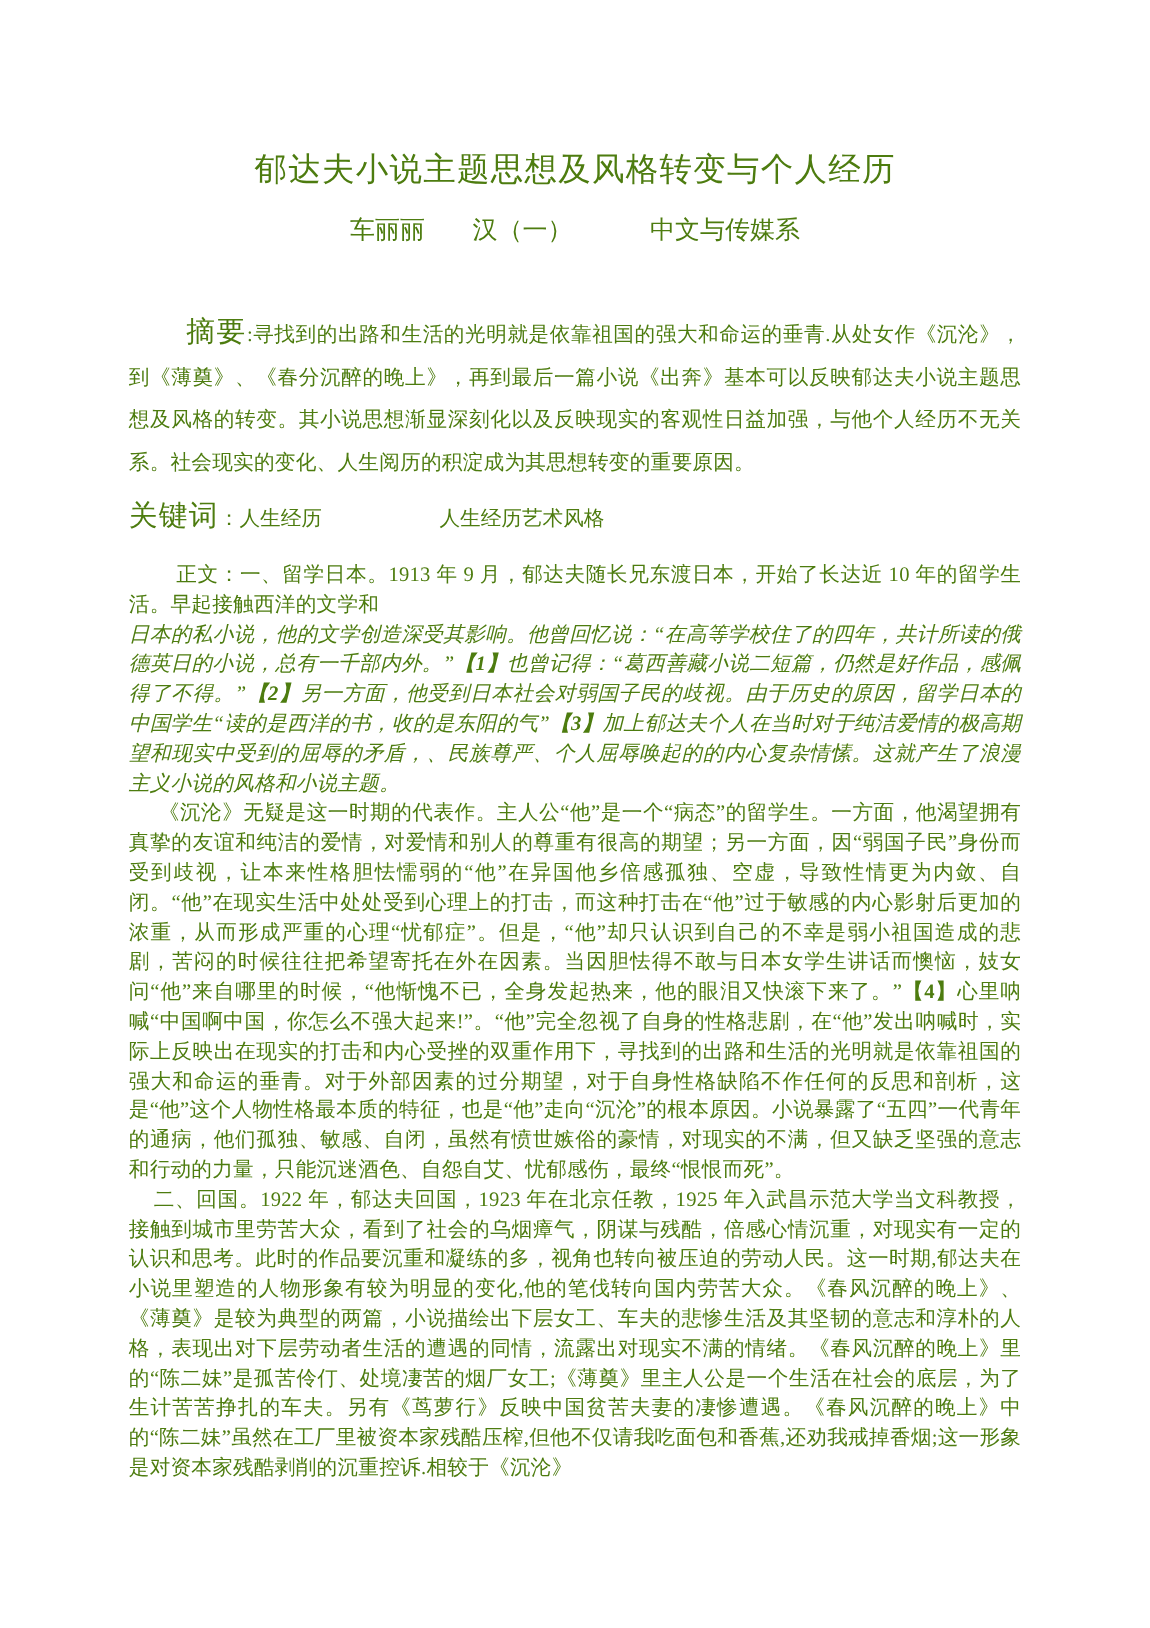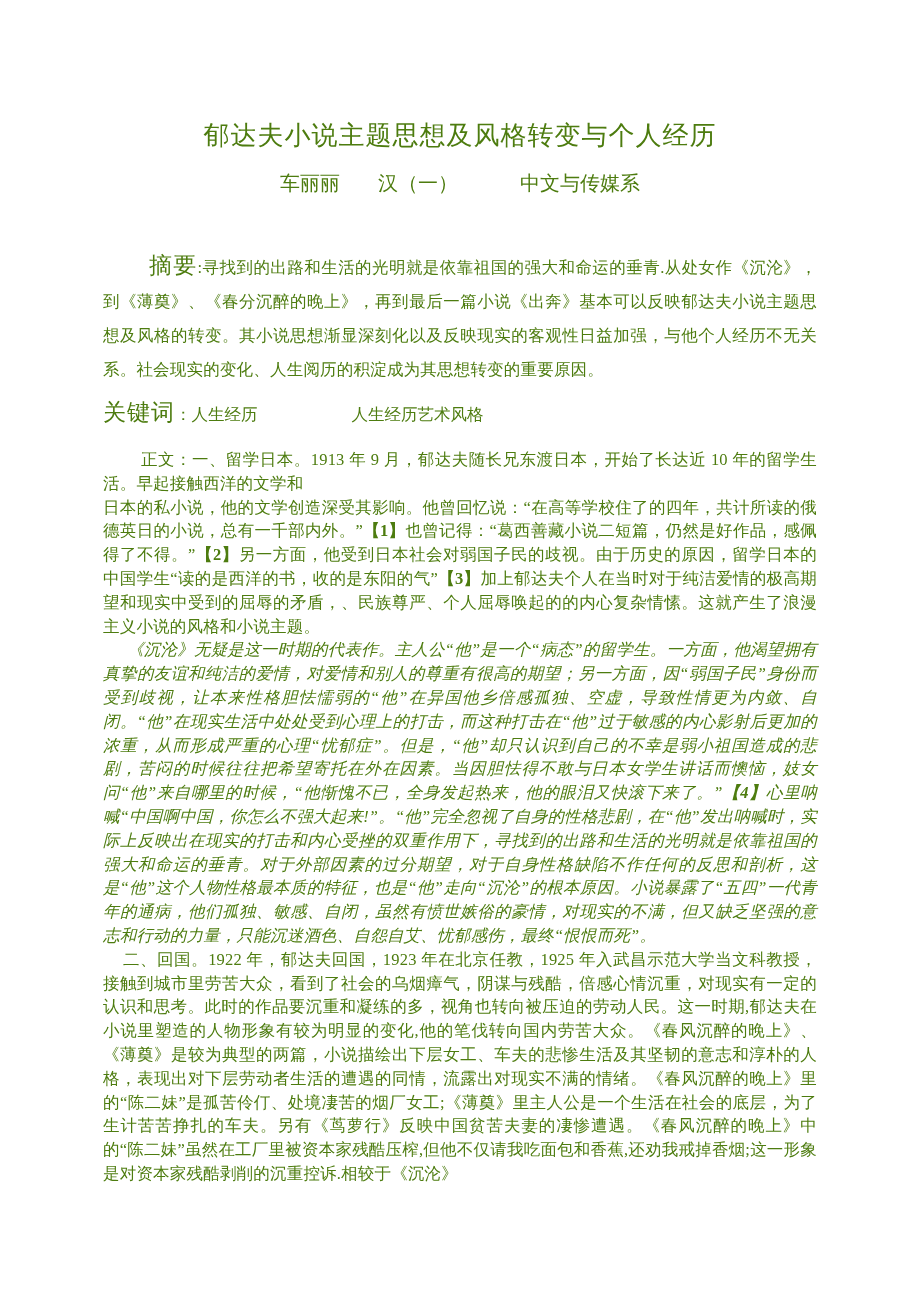--- a/index.html
+++ b/index.html
@@ -53,22 +53,22 @@
   .keywords .kw2 { }
 
   .body-para {
     margin:0;
     font-size:16.5px;
     line-height:23.8px;
     text-align:justify;
     letter-spacing:0.2px;
   }
   .para-intro { margin-top:13px; text-indent:38px; }
-  .para-japan { text-indent:0; }
-  .para-chenlun { text-indent:24px;font-style:italic; }
+  .para-japan { text-indent:0;font-style:italic; }
+  .para-chenlun { text-indent:24px; }
   .para-return { text-indent:20px; }
   .ref { font-weight:bold; }
 </style>
 </head>
 <body>
 
 <div class="page">
 
   <h1 class="doc-title">郁达夫小说主题思想及风格转变与个人经历</h1>
 

